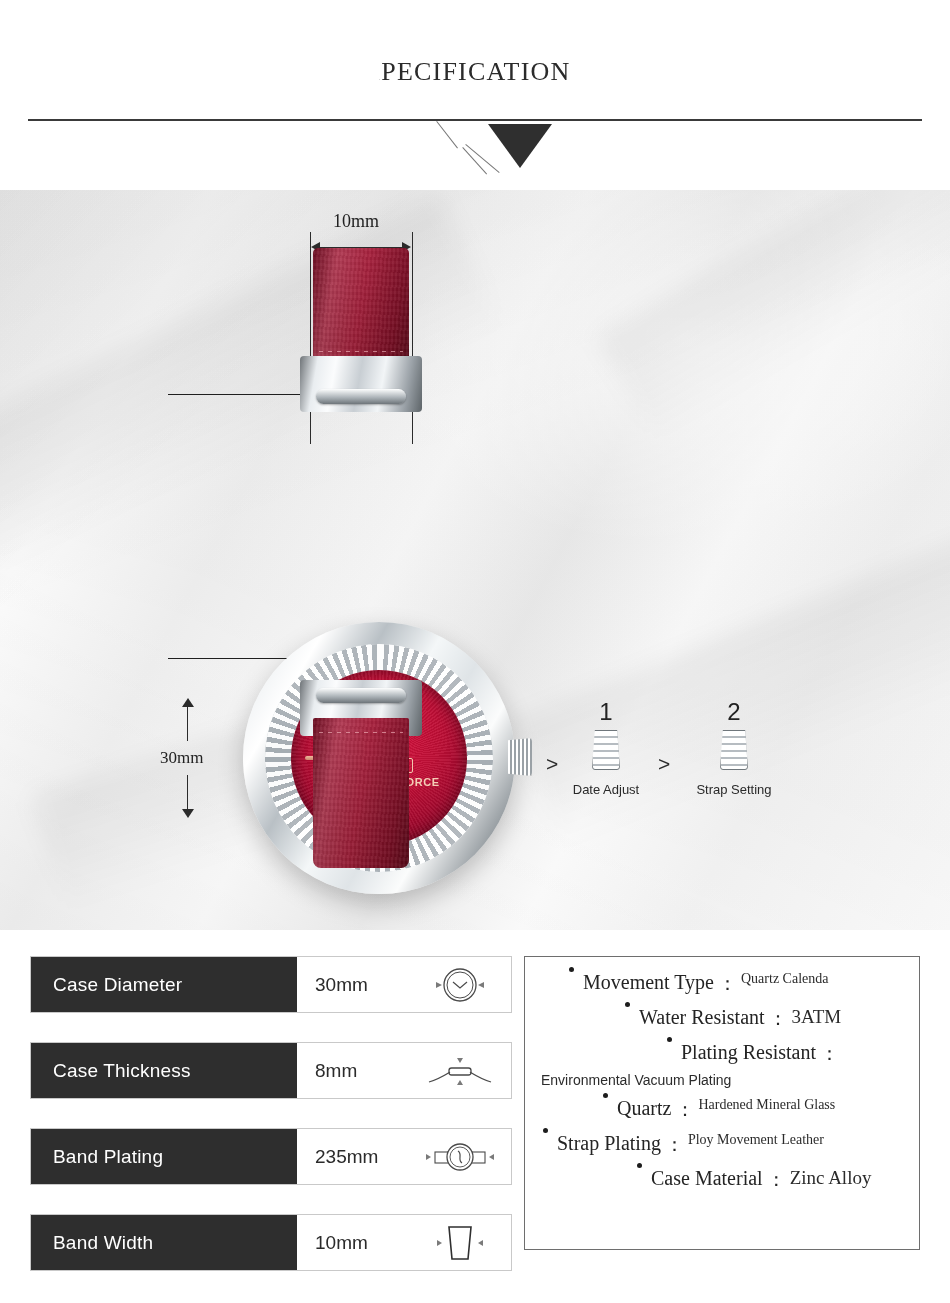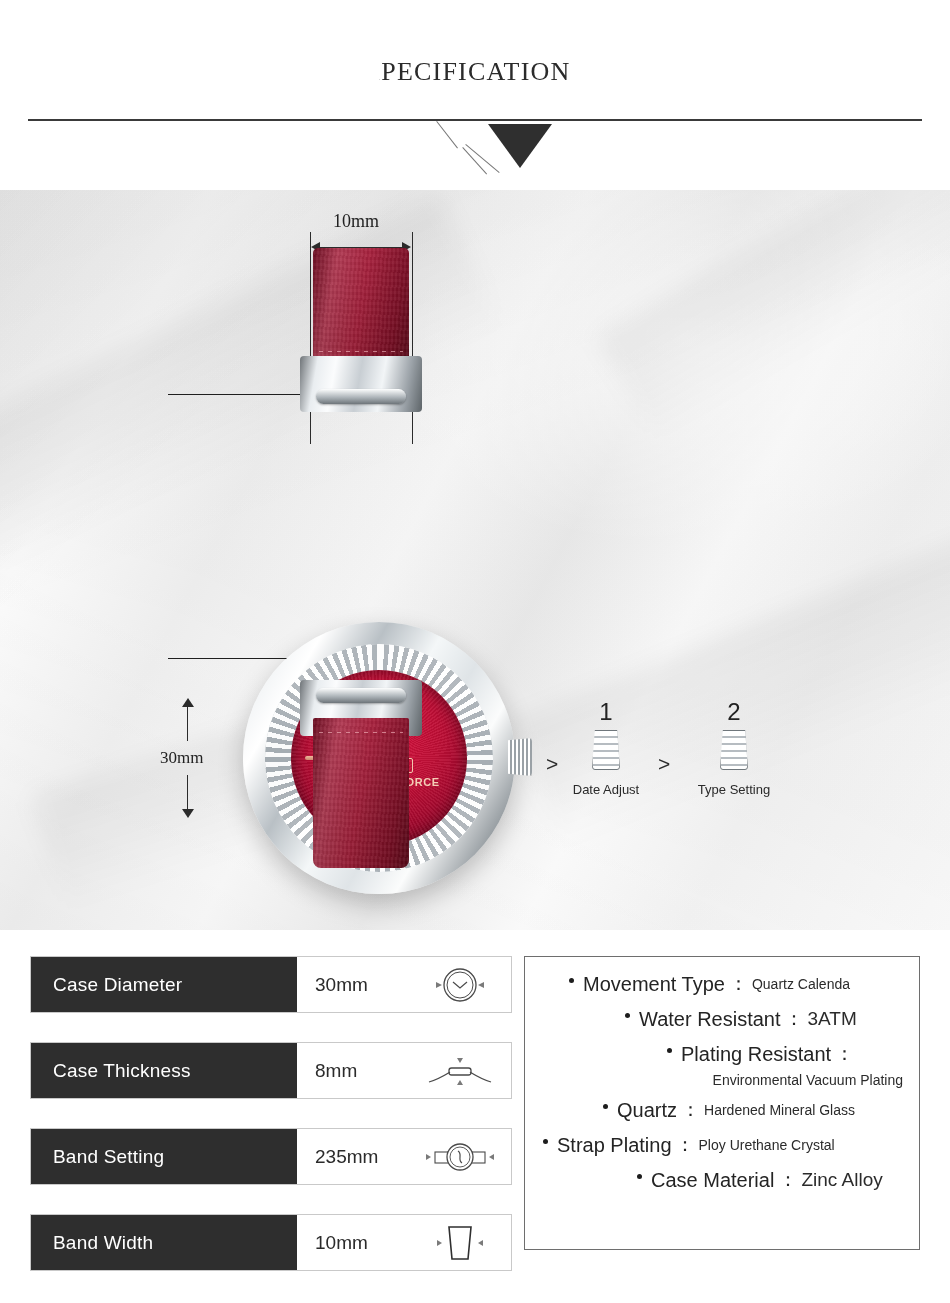--- a/index.html
+++ b/index.html
@@ -458,23 +458,24 @@
     left: 524px;
     top: 26px;
     width: 396px;
     height: 294px;
     border: 1px solid #6e6e6e;
     box-sizing: border-box;
     padding: 14px 16px 10px 16px;
   }
   .li {
     display: flex;
-    align-items: center;
+    align-items: flex-start;
     margin-bottom: 9px;
     white-space: nowrap;
+    font-family: Liberation Serif, serif;
   }
   .li-bullet {
     width: 5px; height: 5px;
     border-radius: 50%;
     background: #1d1d1d;
     margin-right: 9px;
     flex: 0 0 auto;
     position: relative;
     top: -4px;
   }
@@ -488,21 +489,21 @@
     padding: 0 4px;
   }
   .li-val {
     font-size: 14px;
     color: #2b2b2b;
   }
   .li-val.big { font-size: 19px; }
   .li-sub {
     font-size: 14px;
     color: #2b2b2b;
-    text-align: right;
+    text-align: left;
     margin: -4px 0 9px 0;
   }
   .r-mov   { padding-left: 28px; }
   .r-water { padding-left: 84px; }
   .r-plate { padding-left: 126px; }
   .r-crys  { padding-left: 62px; }
   .r-strap { padding-left: 2px; }
   .r-case  { padding-left: 96px; }
 </style>
 </head>
@@ -593,21 +594,21 @@
     <div class="gt" style="left:10px; top:62px;">&gt;</div>
     <div class="step" style="left:10px; top:8px;">
       <div class="step-num">1</div>
       <div class="step-crown"></div>
       <div class="step-label">Date Adjust</div>
     </div>
     <div class="gt" style="left:122px; top:62px;">&gt;</div>
     <div class="step" style="left:138px; top:8px;">
       <div class="step-num">2</div>
       <div class="step-crown"></div>
-      <div class="step-label">Type Setting</div>
+      <div class="step-label">Strap Setting</div>
     </div>
   </div>
 </div>
 
 <div class="bottom">
 
   <div class="spec-table">
 
     <div class="spec-row">
       <div class="spec-key">Case Diameter</div>
@@ -635,21 +636,21 @@
             <path d="M68 33 C58 30 52 26 47 23" fill="none" stroke="#4a4a4a" stroke-width="1.3"></path>
             <rect x="26" y="19" width="22" height="7" rx="2.5" fill="none" stroke="#4a4a4a" stroke-width="1.3"></rect>
             <polygon points="34,9 40,9 37,14" fill="#7a7a7a"></polygon>
             <polygon points="34,36 40,36 37,31" fill="#7a7a7a"></polygon>
           </svg>
         </span>
       </div>
     </div>
 
     <div class="spec-row">
-      <div class="spec-key">Band Setting</div>
+      <div class="spec-key">Band Plating</div>
       <div class="spec-val">
         <span class="spec-num">235mm</span>
         <span class="spec-ico">
           <svg viewBox="0 0 74 44" width="74" height="44">
             <rect x="12" y="17" width="16" height="11" fill="none" stroke="#4a4a4a" stroke-width="1.1"></rect>
             <rect x="46" y="17" width="16" height="11" fill="none" stroke="#4a4a4a" stroke-width="1.1"></rect>
             <circle cx="37" cy="22" r="13" fill="#fff" stroke="#4a4a4a" stroke-width="1.3"></circle>
             <circle cx="37" cy="22" r="10" fill="none" stroke="#4a4a4a" stroke-width=".9"></circle>
             <path d="M35 16 C40 19 34 25 39 28" fill="none" stroke="#4a4a4a" stroke-width="1.2"></path>
             <polygon points="3,19 8,22 3,25" fill="#7a7a7a"></polygon>
@@ -702,21 +703,21 @@
       <span class="li-bullet"></span>
       <span class="li-key">Quartz</span>
       <span class="li-sep">：</span>
       <span class="li-val">Hardened Mineral Glass</span>
     </div>
 
     <div class="li r-strap">
       <span class="li-bullet"></span>
       <span class="li-key">Strap Plating</span>
       <span class="li-sep">：</span>
-      <span class="li-val">Ploy Urethane Crystal</span>
+      <span class="li-val">Ploy Movement Leather</span>
     </div>
 
     <div class="li r-case">
       <span class="li-bullet"></span>
       <span class="li-key">Case Material</span>
       <span class="li-sep">：</span>
       <span class="li-val big">Zinc Alloy</span>
     </div>
 
   </div>

